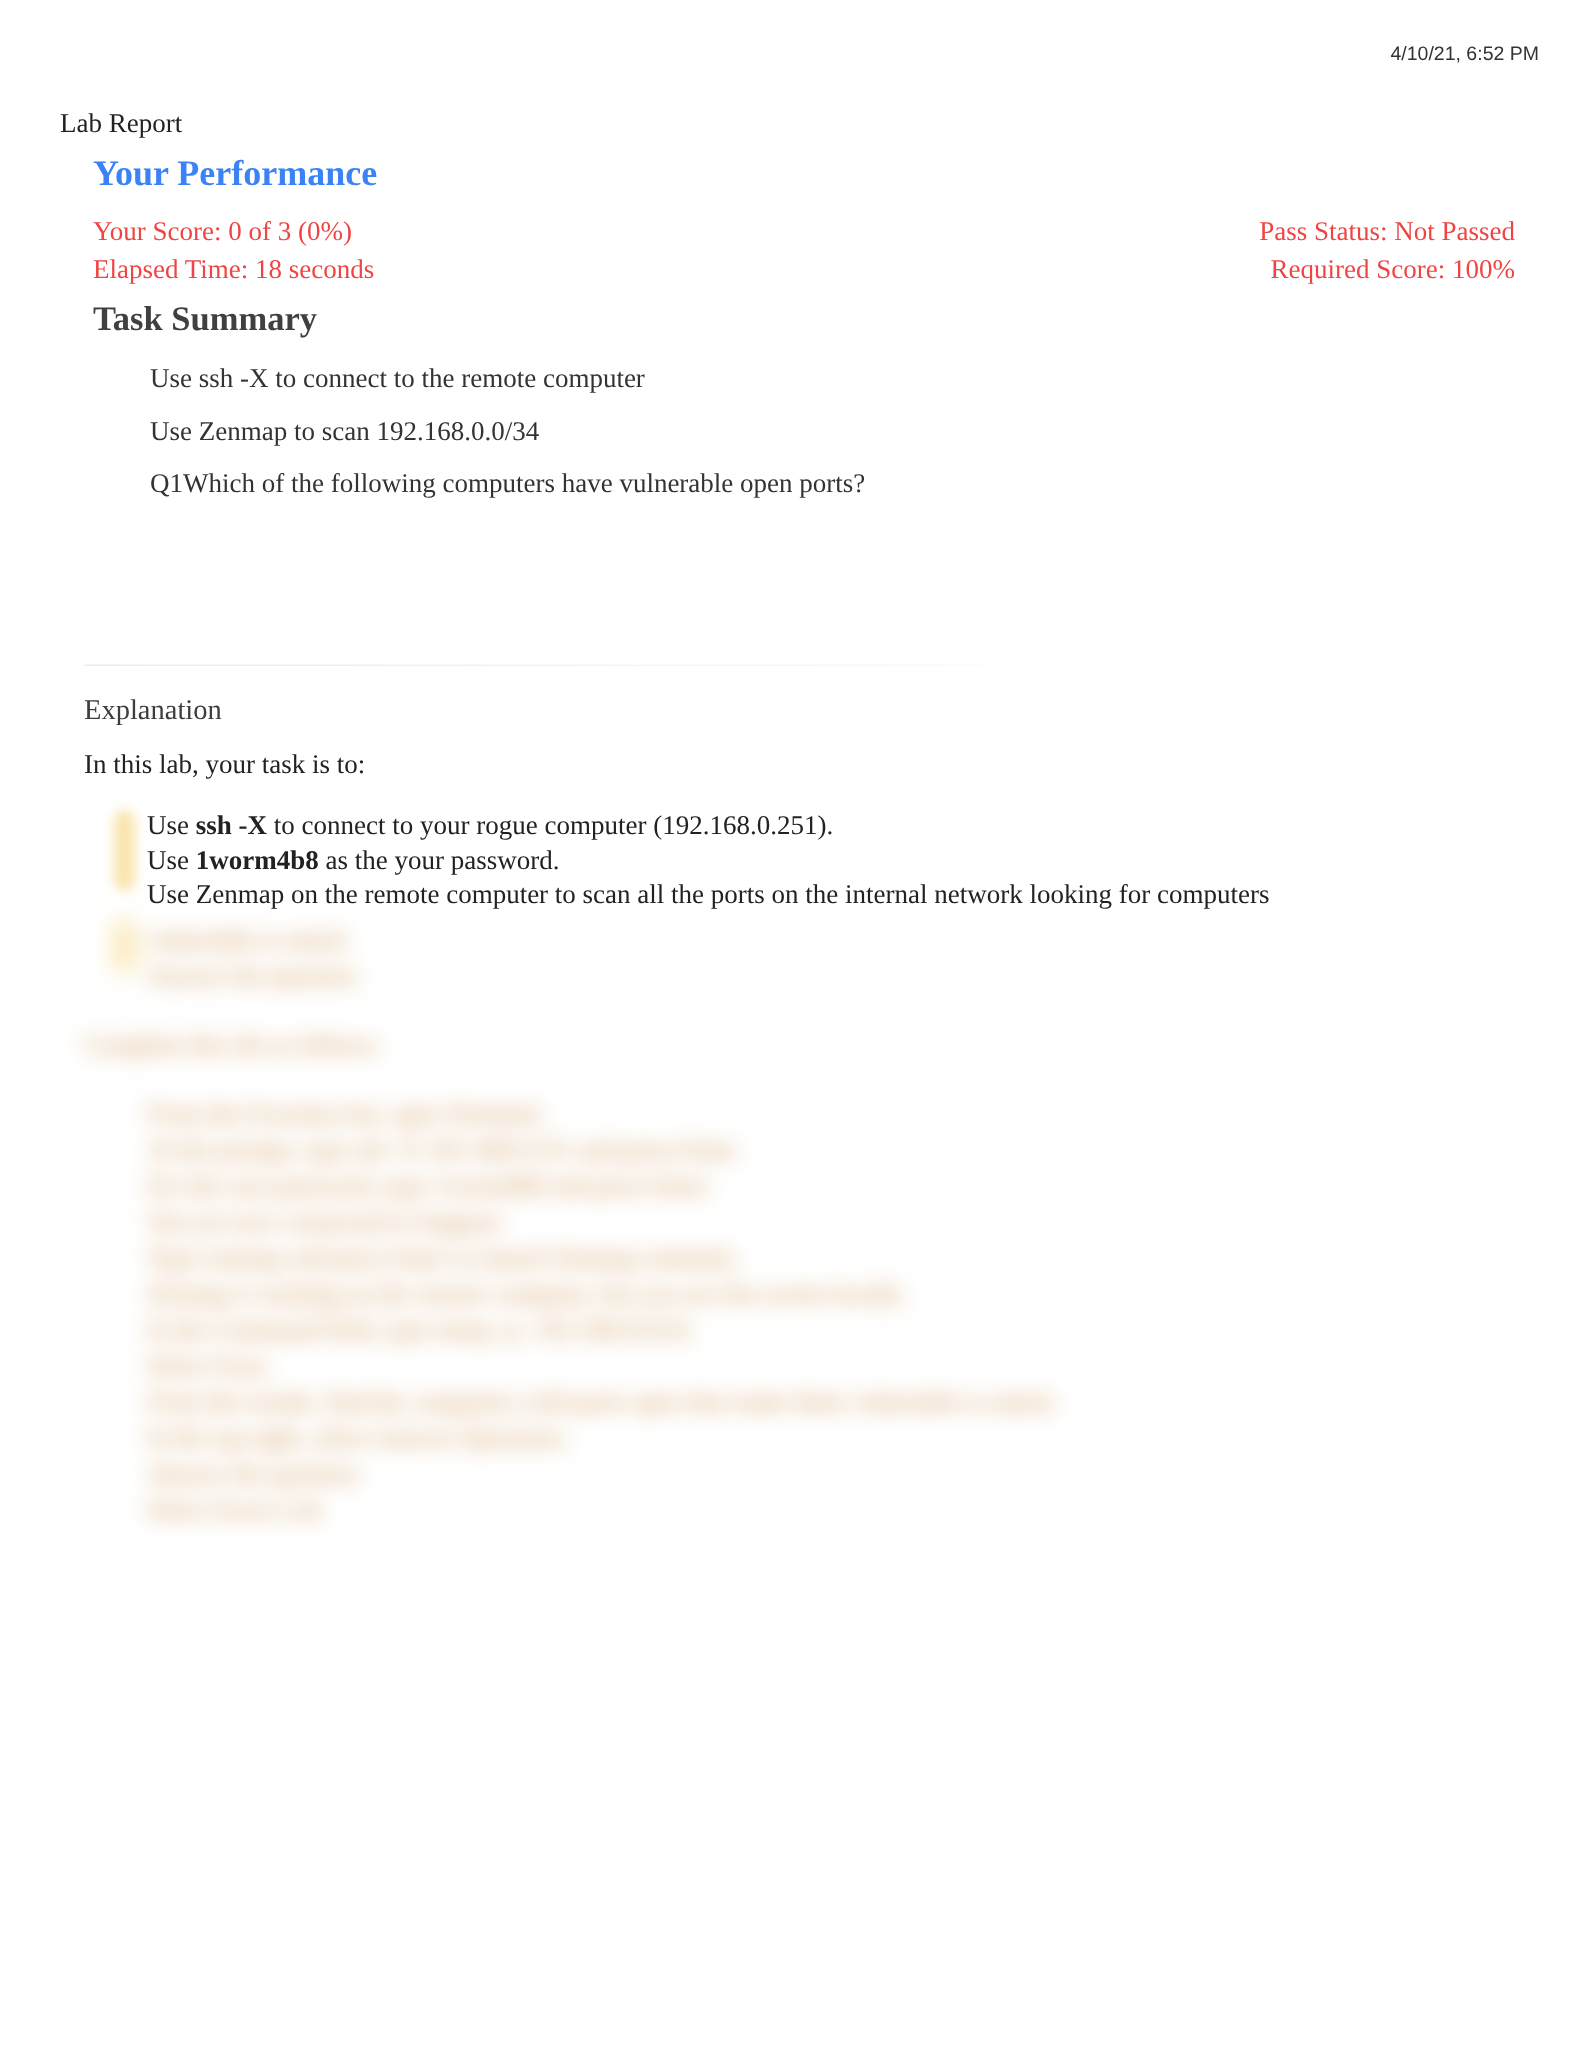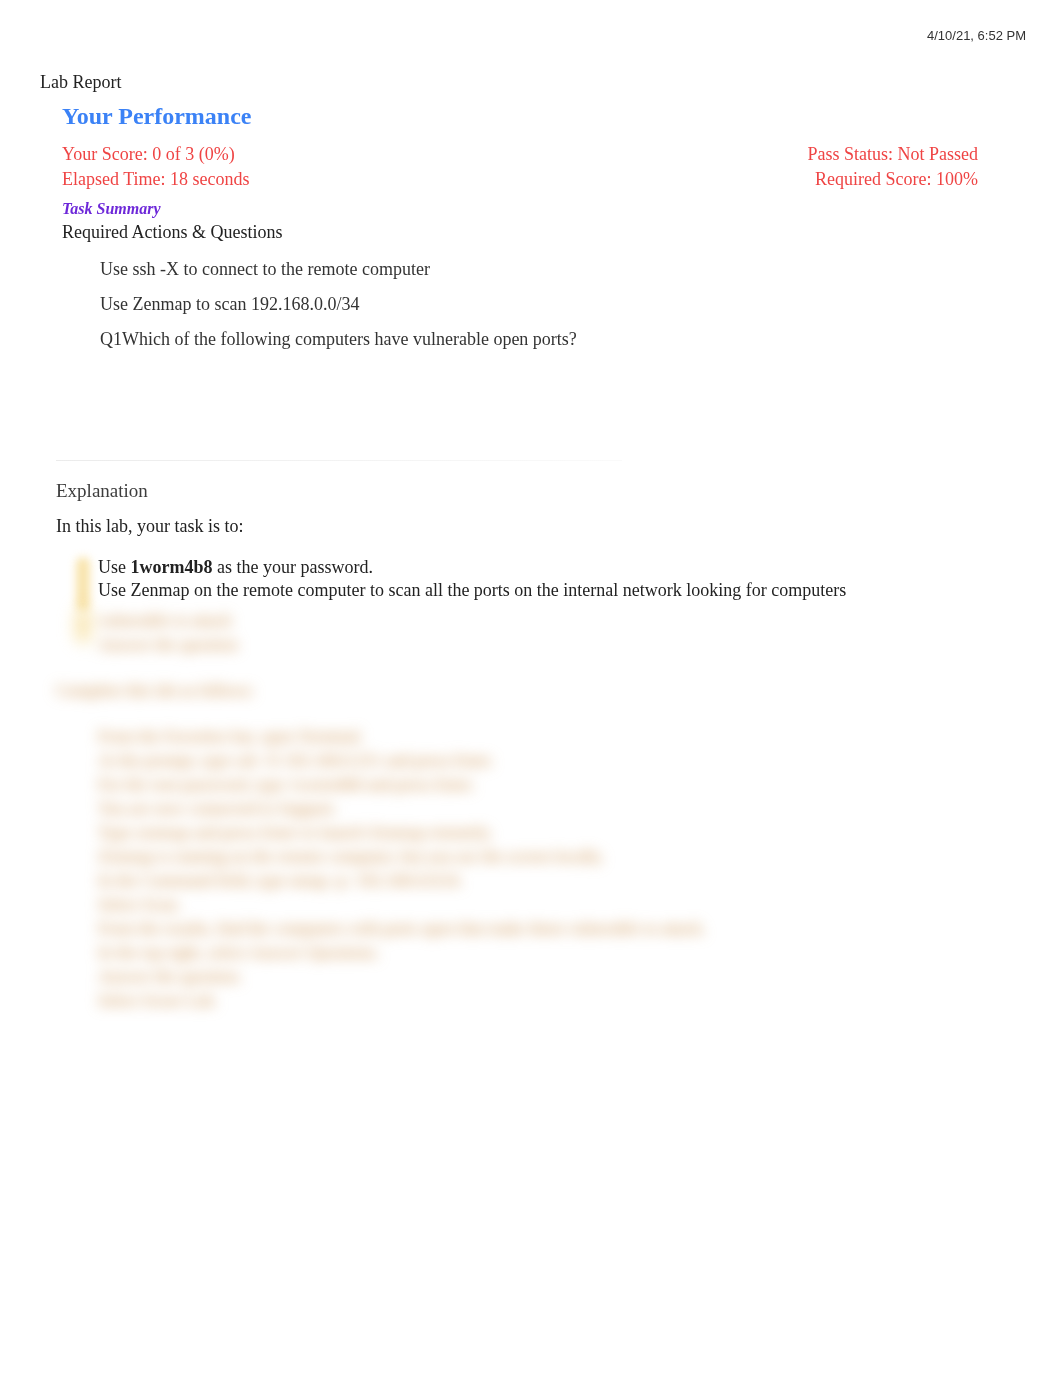--- a/index.html
+++ b/index.html
@@ -15,21 +15,21 @@
   }
   .timestamp {
     position: absolute;
     top: 28px;
     right: 36px;
     font-family: Arial, Helvetica, sans-serif;
     font-size: 13px;
     color: #333;
   }
   .page {
-    padding: 72px 84px 0 40px;
+    padding: 72px 52px 0 40px;
   }
   .doc-title {
     font-size: 18px;
     margin: 0 0 10px 0;
     font-weight: normal;
   }
   .section-heading {
     font-size: 24px;
     font-weight: bold;
     color: #3b82f6;
@@ -48,25 +48,24 @@
     display: flex;
     justify-content: space-between;
     align-items: baseline;
     margin-bottom: 4px;
   }
   .info-left, .info-right {
     font-size: 18px;
     color: #ef4444;
   }
   .task-heading {
-    font-size: 16px;
+    font-size: 23px;
     font-weight: bold;
-    color: #6d28d9;
+    color: #404040;
     margin: 10px 0 4px 22px;
-    font-style: italic;
   }
   .subheading {
     font-size: 18px;
     margin: 0 0 6px 22px;
     color: #222;
   }
   .action-list {
     margin: 16px 0 0 60px;
   }
   .action-item {
@@ -143,35 +142,37 @@
       <div class="info-left">Your Score: 0 of 3 (0%)</div>
       <div class="info-right">Pass Status: Not Passed</div>
     </div>
     <div class="info-row">
       <div class="info-left">Elapsed Time: 18 seconds</div>
       <div class="info-right">Required Score: 100%</div>
     </div>
   </div>
 
   <div class="task-heading">Task Summary</div>
-  <div class="subheading">Required Actions &amp; Questions</div>
 
   <div class="action-list">
     <div class="action-item">Use ssh -X to connect to the remote computer</div>
     <div class="action-item">Use Zenmap to scan 192.168.0.0/34</div>
     <div class="action-item">Q1Which of the following computers have vulnerable open ports?</div>
   </div>
 
   <div class="explanation-block">
     <div class="explanation-heading">Explanation</div>
     <div class="explanation-intro">In this lab, your task is to:</div>
 
     <div class="top-bullets">
       <div class="pill" style="top:0;"></div>
       <div class="explanation-list">
+        <div class="line">
+          <span>Use </span><span class="bold">ssh -X</span><span> to connect to your rogue computer (192.168.0.251).</span>
+        </div>
         <div class="line">
           <span>Use </span><span class="bold">1worm4b8</span><span> as the your password.</span>
         </div>
         <div class="line">Use Zenmap on the remote computer to scan all the ports on the internal network looking for computers</div>
       </div>
     </div>
 
     <div class="blur-zone">
       <div class="pill" style="position:relative;left:20px;top:0;height:36px;margin-bottom:-36px;"></div>
       <div class="blur-line indent1">vulnerable to attack</div>

